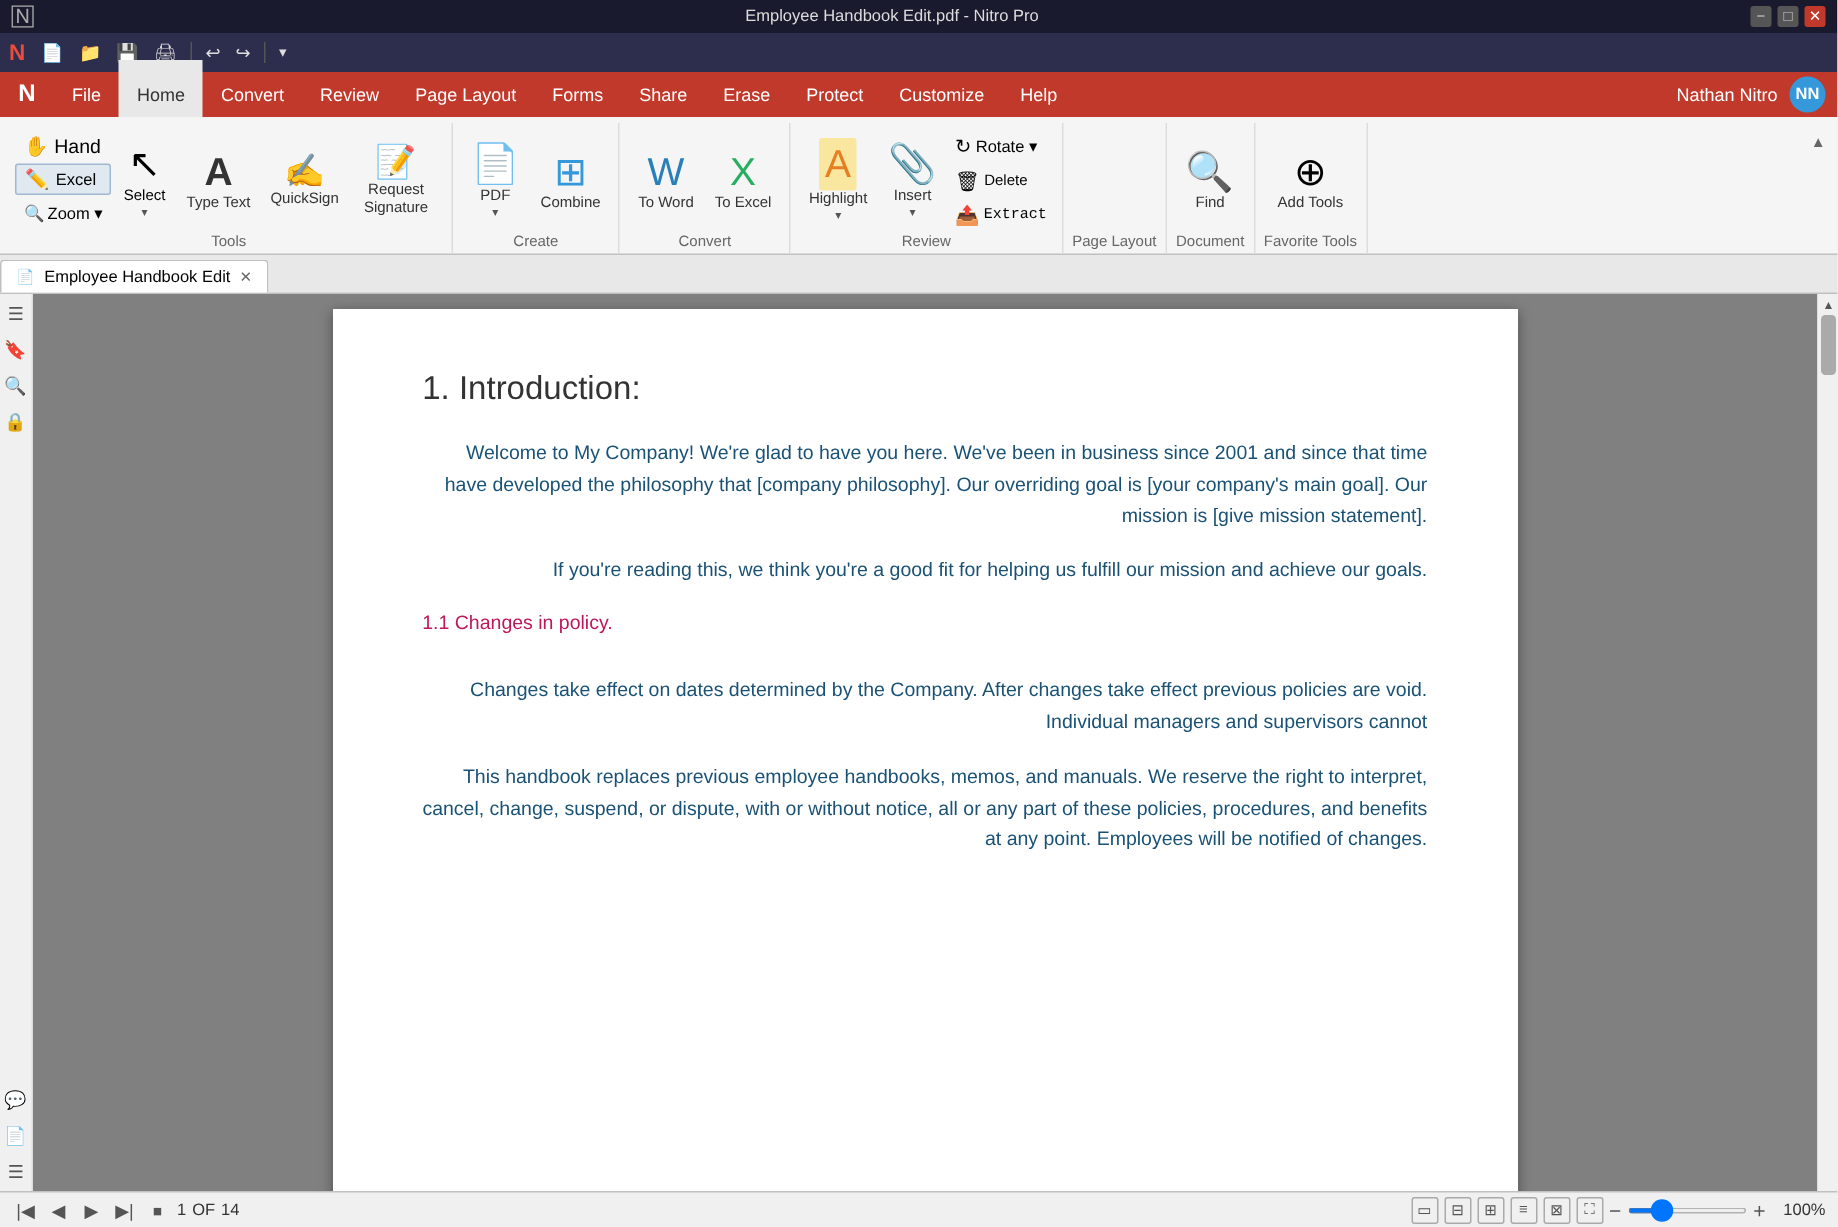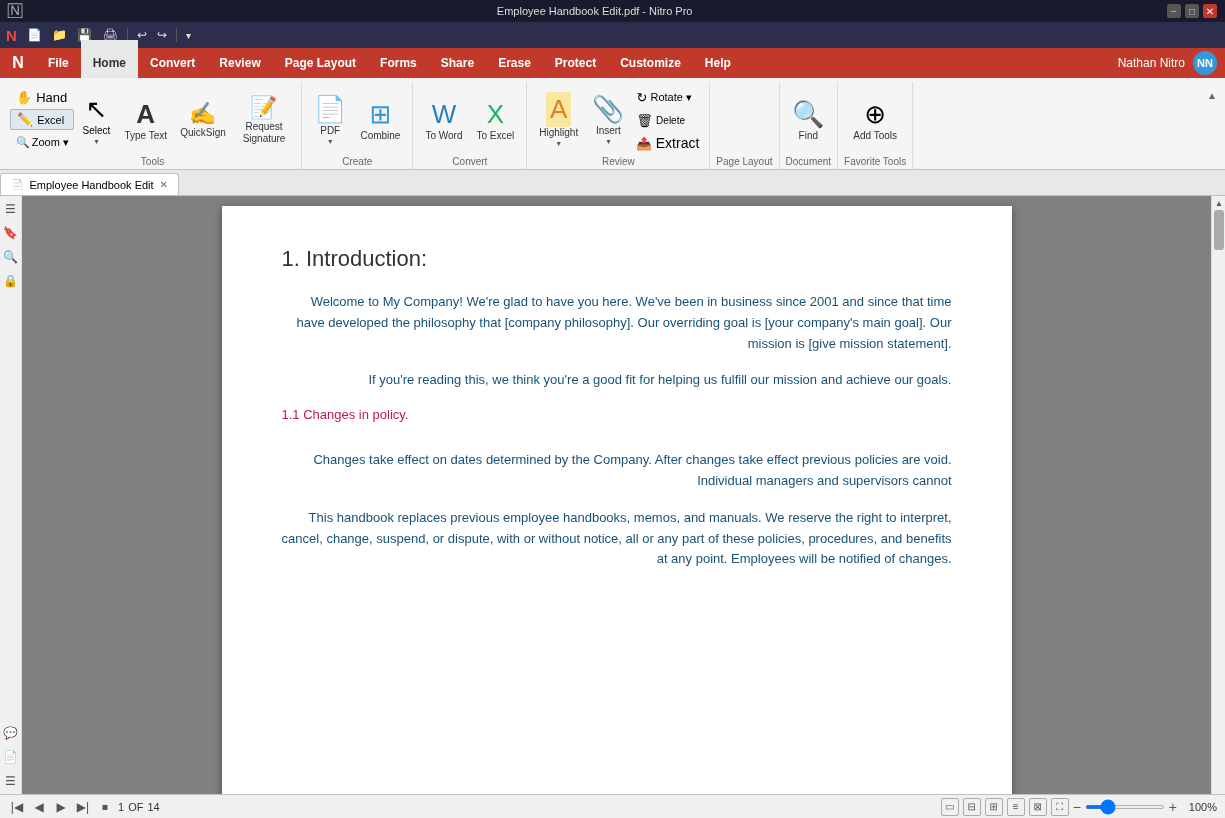--- a/index.html
+++ b/index.html
@@ -57,21 +57,20 @@
       justify-content: center;
     }
     #menu-bar .menu-item {
       padding: 0 12px;
       height: 46px;
       display: flex;
       align-items: center;
       color: white;
       font-size: 12px;
       cursor: pointer;
-      font-weight: bold;
     }
     #menu-bar .menu-item.active { background: #e8e8e8; color: #333; }
     #menu-bar .user-area {
       margin-left: auto;
       display: flex;
       align-items: center;
       gap: 8px;
       padding-right: 8px;
       color: white;
       font-size: 12px;
@@ -499,21 +498,21 @@
           <div class="ribbon-btn-sm">
             <span style="font-size:13px;">↻</span>
             <span style="font-size:11px;">Rotate ▾</span>
           </div>
           <div class="ribbon-btn-sm">
             <span style="font-size:13px;">🗑</span>
             <span style="font-size:10px;">Delete</span>
           </div>
           <div class="ribbon-btn-sm">
             <span style="font-size:13px;">📤</span>
-            <span style="font-size:14px;">Extract</span>
+            <span style="font-size:10px;font-family:Liberation Mono, monospace;">Extract</span>
           </div>
         </div>
       </div>
       <div class="ribbon-group-label">Review</div>
     </div>
 
     <div class="ribbon-group">
       <div class="ribbon-group-items" style="min-width:20px;"></div>
       <div class="ribbon-group-label">Page Layout</div>
     </div>

